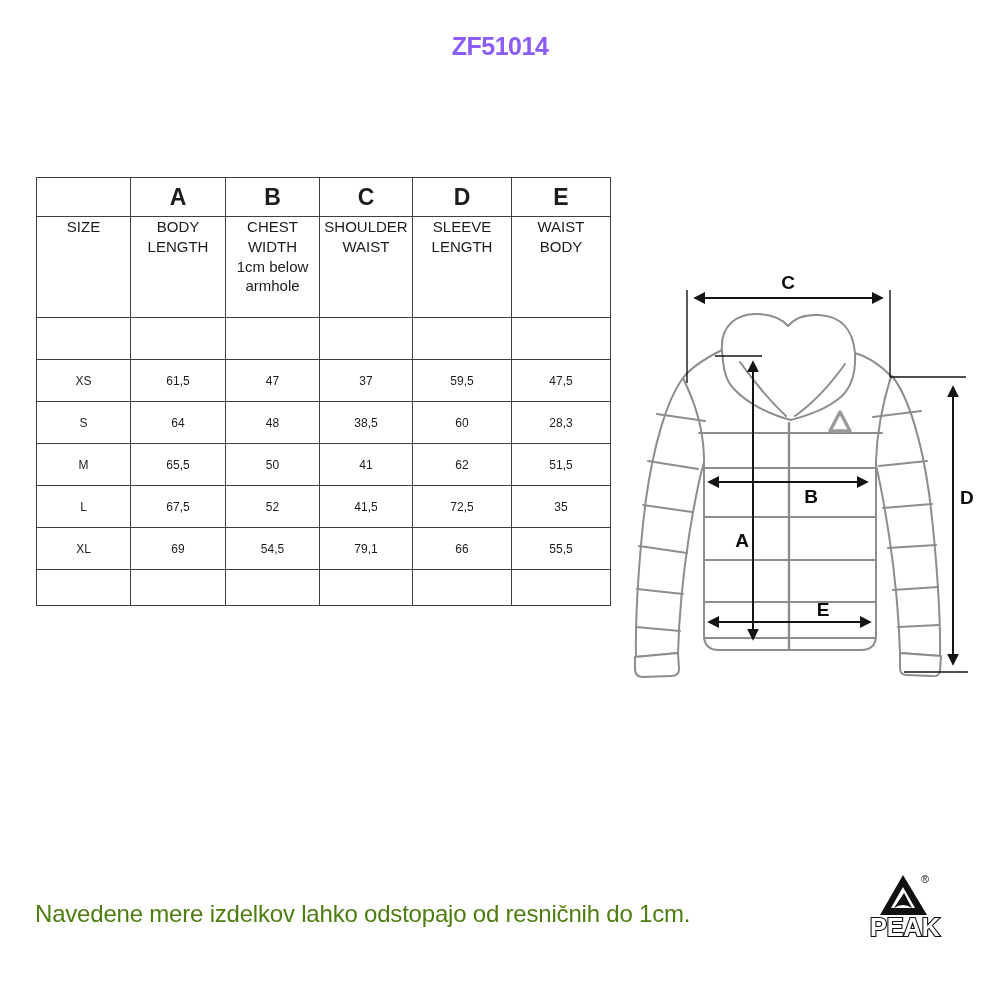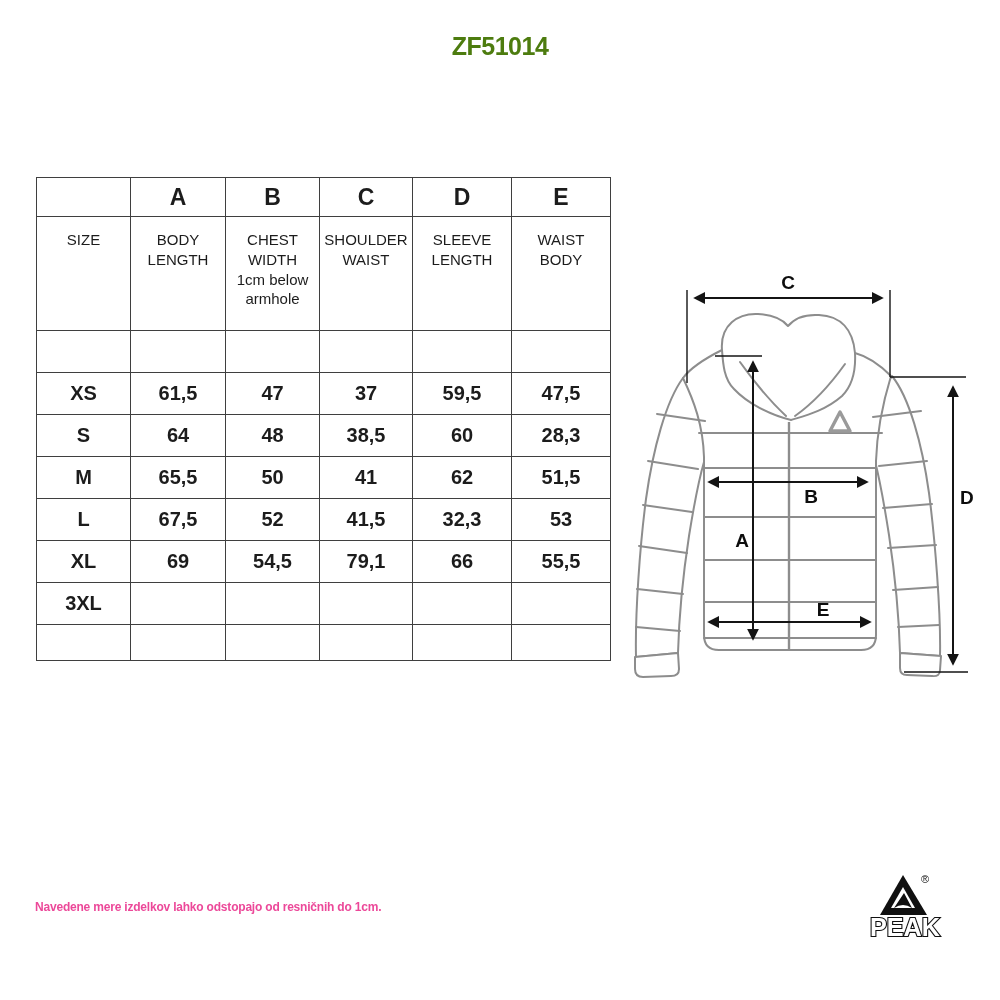--- a/index.html
+++ b/index.html
@@ -1,42 +1,42 @@
 <!DOCTYPE html>
 <html><head>
 <meta charset="utf-8">
 <style>
   html,body{margin:0;padding:0;background:#ffffff;}
   .page{position:relative;width:1000px;height:1000px;background:#ffffff;overflow:hidden;
         font-family:"Liberation Sans",sans-serif;color:#1c1c1c;}
   .title{position:absolute;left:0;top:32px;width:1000px;text-align:center;
-         font-size:25px;font-weight:bold;letter-spacing:-0.5px;color:#4d7c0f;}
+         font-size:25px;font-weight:bold;letter-spacing:-0.5px;color:#8b5cf6;}
   
   table.size{position:absolute;left:36px;top:177px;width:574px;border-collapse:collapse;
              table-layout:fixed;}
   table.size td{border:1.5px solid #3f3f3f;text-align:center;vertical-align:middle;
                 padding:0;color:#1c1c1c;overflow:hidden;}
   tr.r-letter td{height:38px;font-size:23px;font-weight:bold;}
-  tr.r-header td{height:100px;font-size:15px;vertical-align:top;padding-top:13px;
+  tr.r-header td{height:100px;font-size:15px;vertical-align:top;
                  line-height:1.32;white-space:pre-line;}
-  tr.r-data td{height:41px;font-size:20px;font-weight:bold;}
+  tr.r-data td{height:41px;font-size:12px;}
   tr.r-last td{height:35px;}
   
   .jacket{position:absolute;left:620px;top:265px;}
   .garment path{fill:#ffffff;stroke:#8d8d8d;stroke-width:2;stroke-linejoin:round;}
   .quilt path, .lapel path{fill:none;stroke:#8d8d8d;stroke-width:2;stroke-linecap:round;}
   .zip{fill:none;stroke:#8d8d8d;stroke-width:2.4;}
   .chestlogo{fill:none;stroke:#9a9a9a;stroke-width:3.4;stroke-linejoin:round;}
   .meas line{stroke:#141414;stroke-width:2;}
   .meas line.guide{stroke-width:1.4;}
   .mlabel text{font-family:"Liberation Sans",sans-serif;font-weight:bold;font-size:19px;
                fill:#0d0d0d;}
   
-  .note{position:absolute;left:35px;top:900px;font-size:12px;font-weight:bold;
-        letter-spacing:-0.2px;color:#ec4899;}
+  .note{position:absolute;left:35px;top:900px;font-size:24px;font-weight:normal;
+        letter-spacing:-0.2px;color:#4d7c0f;}
   .brandlogo{position:absolute;left:855px;top:858px;}
   .brandlogo .wordmark{font-family:"Liberation Sans",sans-serif;font-weight:bold;
         font-size:25px;fill:#ffffff;stroke:#101010;stroke-width:2.2;paint-order:stroke;}
   .brandlogo .reg{font-family:"Liberation Sans",sans-serif;font-size:11px;fill:#101010;}
 </style>
 </head>
 <body>
 
 <div class="page">
 
@@ -105,38 +105,30 @@
           <td>50</td>
           <td>41</td>
           <td>62</td>
           <td>51,5</td>
         </tr>
         <tr class="r-data">
           <td>L</td>
           <td>67,5</td>
           <td>52</td>
           <td>41,5</td>
-          <td>32,3</td>
-          <td>53</td>
+          <td>72,5</td>
+          <td>35</td>
         </tr>
         <tr class="r-data">
           <td>XL</td>
           <td>69</td>
           <td>54,5</td>
           <td>79,1</td>
           <td>66</td>
           <td>55,5</td>
-        </tr>
-        <tr class="r-data">
-          <td>3XL</td>
-          <td></td>
-          <td></td>
-          <td></td>
-          <td></td>
-          <td></td>
         </tr>
         <tr class="r-data r-last">
           <td></td>
           <td></td>
           <td></td>
           <td></td>
           <td></td>
           <td></td>
         </tr>
       </tbody>

